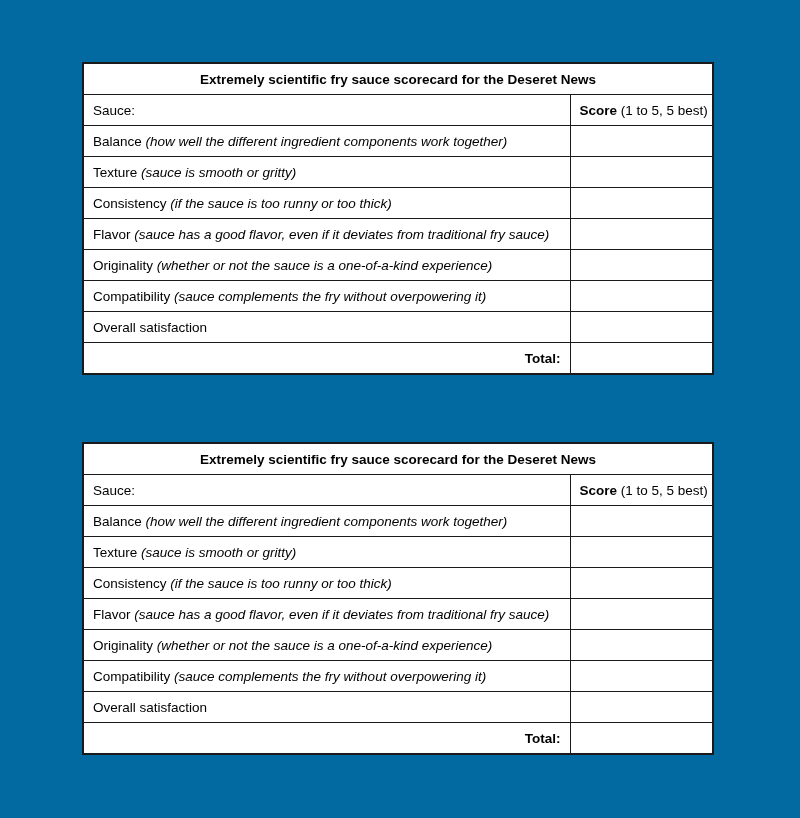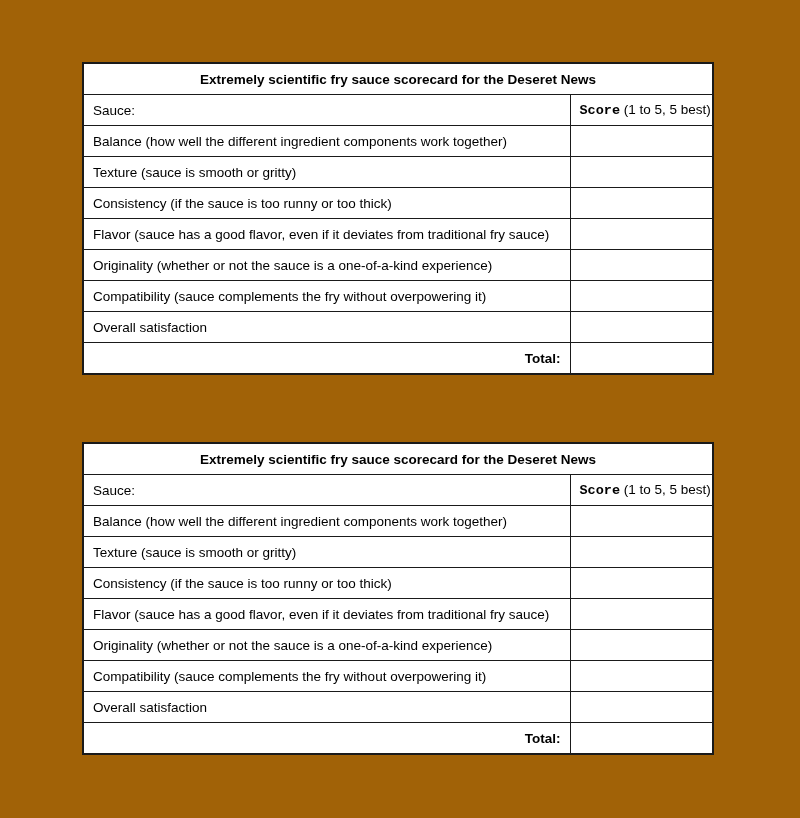--- a/index.html
+++ b/index.html
@@ -5,21 +5,21 @@
   html, body {
     margin: 0;
     padding: 0;
     background: #ffffff;
     font-family: "Liberation Sans", "DejaVu Sans", sans-serif;
   }
   .page {
     position: relative;
     width: 800px;
     height: 818px;
-    background: #a16207;
+    background: #0369a1;
     overflow: hidden;
   }
   .scorecard {
     position: absolute;
     left: 82px;
     width: 632px;
     border-collapse: collapse;
     table-layout: fixed;
     font-size: 13.5px;
     color: #000000;
@@ -39,22 +39,22 @@
     white-space: nowrap;
   }
   .title-cell {
     background: #f9cde8;
     font-weight: bold;
     text-align: center;
     font-size: 13.5px;
   }
   .col-label { width: 487px; }
   .col-score { width: 143px; }
-  .bold { font-weight: bold; font-family: Liberation Mono, monospace; }
-  .note { }
+  .bold { font-weight: bold; }
+  .note { font-style: italic; }
   .header-left { font-weight: normal; text-align: left; }
   .header-score { text-align: left; }
   .total-cell { text-align: right; font-weight: bold; padding-right: 10px; margin-top: 25px; }
 </style>
 </head>
 <body>
 
 <div class="page">
 
   <table class="scorecard first">

